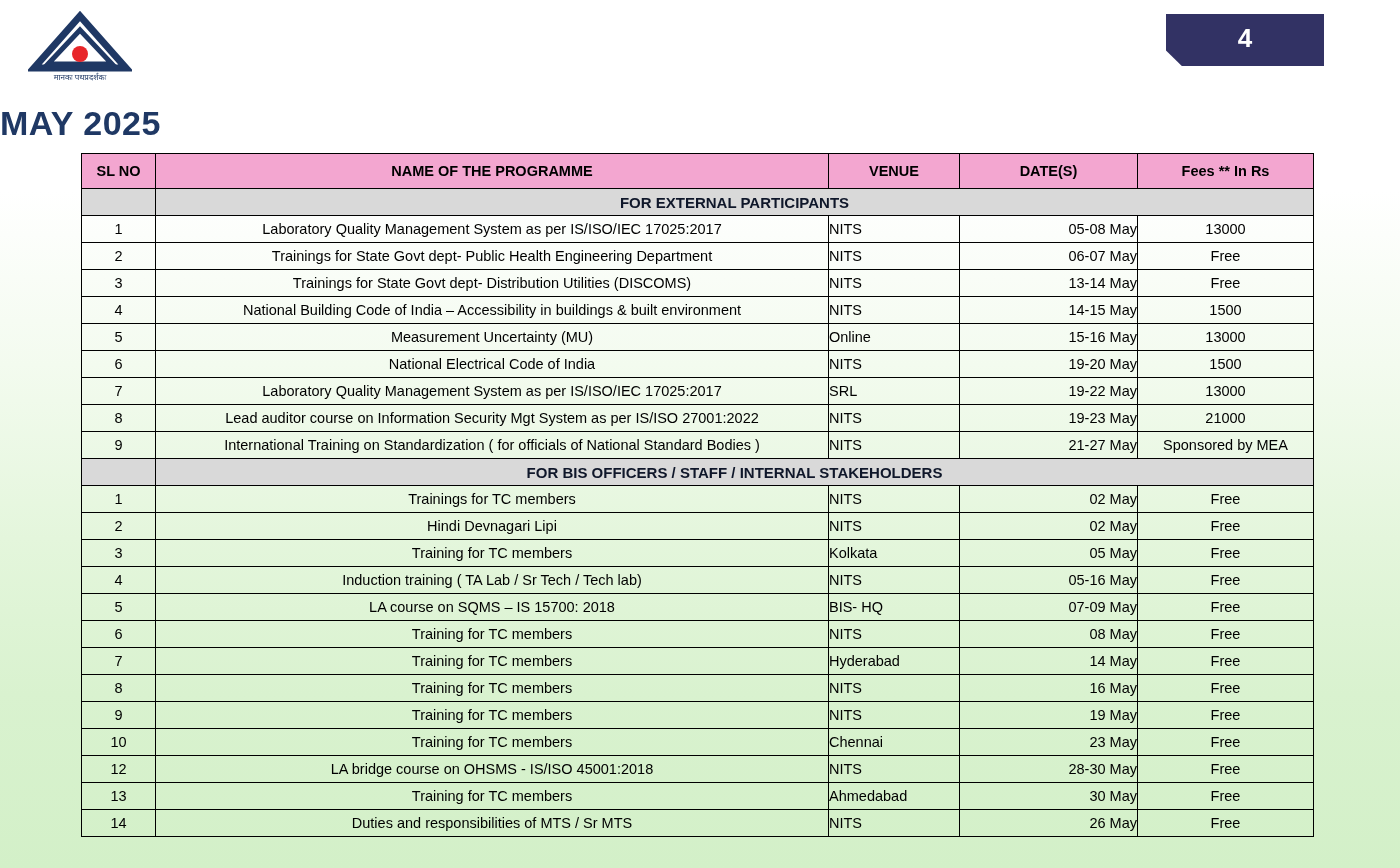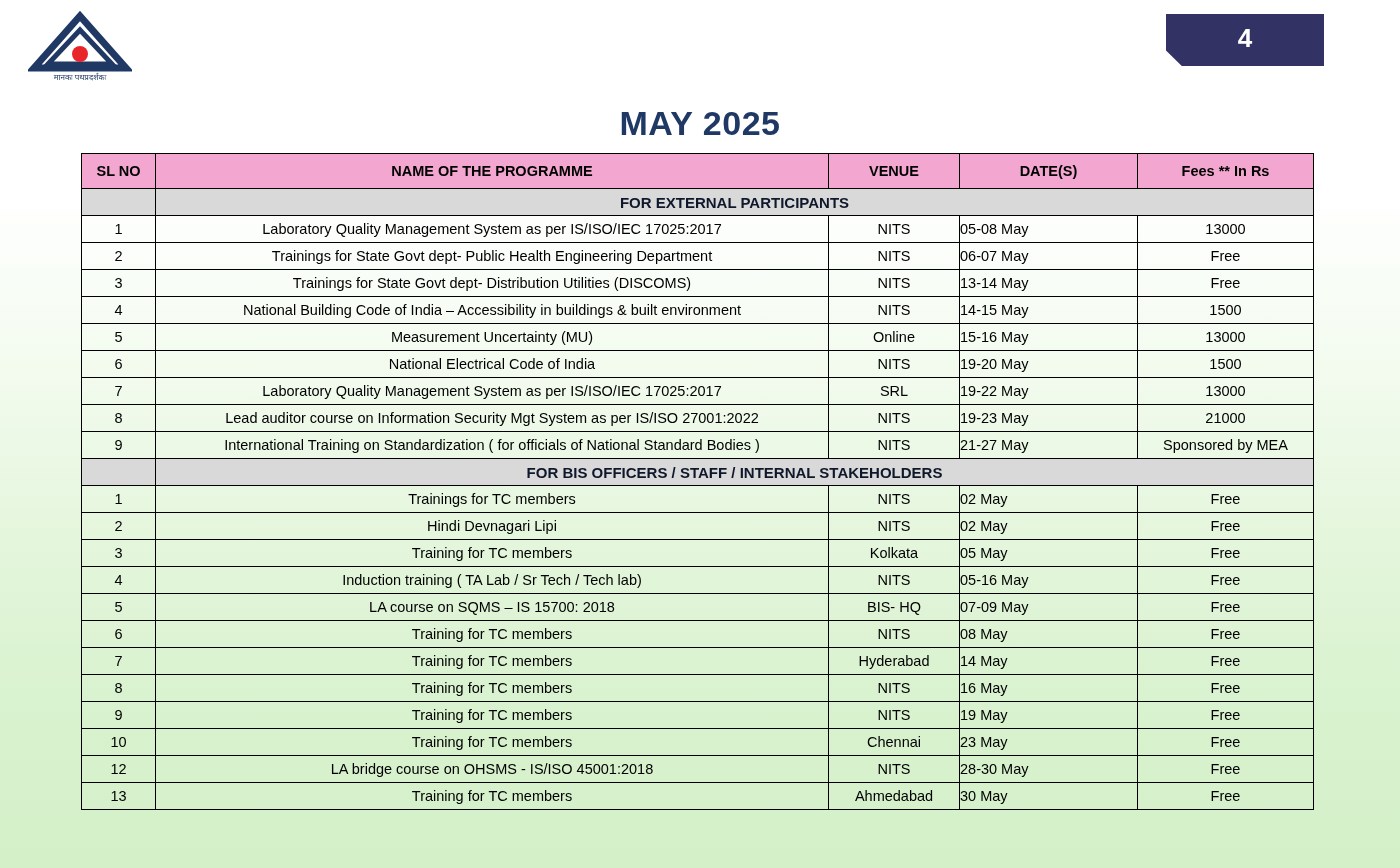--- a/index.html
+++ b/index.html
@@ -58,21 +58,20 @@
     clip-path: polygon(0 0, 100% 0, 100% 100%, 10% 100%, 0 70%);
   }
   .page-number-tab span { display: inline-block; }
 
   
   .title {
     position: absolute;
     left: 0;
     top: 104px;
     width: 1400px;
-    text-align: center;
     font-size: 34px;
     font-weight: bold;
     color: #1f3864;
     letter-spacing: 0.5px;
   }
 
   
   .table-wrap {
     position: absolute;
     left: 81px;
@@ -117,22 +116,22 @@
     background: #d9d9d9;
   }
 
   tbody td {
     font-size: 14.5px;
     color: #000000;
     height: 26px;
   }
   td.sl { text-align: center; }
   td.name { text-align: center; padding-left: 8px; }
-  td.venue { text-align: center; }
-  td.date { text-align: left; margin-top: 34px; }
+  td.venue { }
+  td.date { text-align: right; margin-top: 34px; }
   td.fees { text-align: center; margin-top: 9px; }
 
   
   tbody tr.ext td { background: transparent; }
   tbody tr.int td { background: transparent; }
 </style>
 </head>
 <body>
 
 <div class="page-bg"></div>
@@ -327,18 +326,25 @@
           <td class="date">28-30 May</td>
           <td class="fees">Free</td>
         </tr>
         <tr class="int">
           <td class="sl">13</td>
           <td class="name">Training for TC members</td>
           <td class="venue">Ahmedabad</td>
           <td class="date">30 May</td>
           <td class="fees">Free</td>
         </tr>
+        <tr class="int">
+          <td class="sl">14</td>
+          <td class="name">Duties and responsibilities of MTS / Sr MTS</td>
+          <td class="venue">NITS</td>
+          <td class="date">26 May</td>
+          <td class="fees">Free</td>
+        </tr>
 
       </tbody>
     </table>
   </div>
 
 </div>
 
 </body></html>

